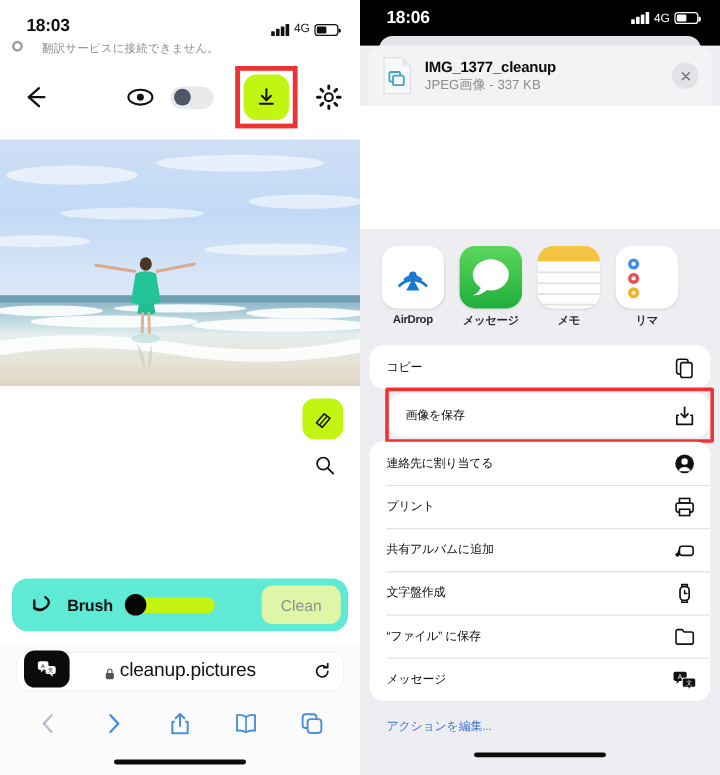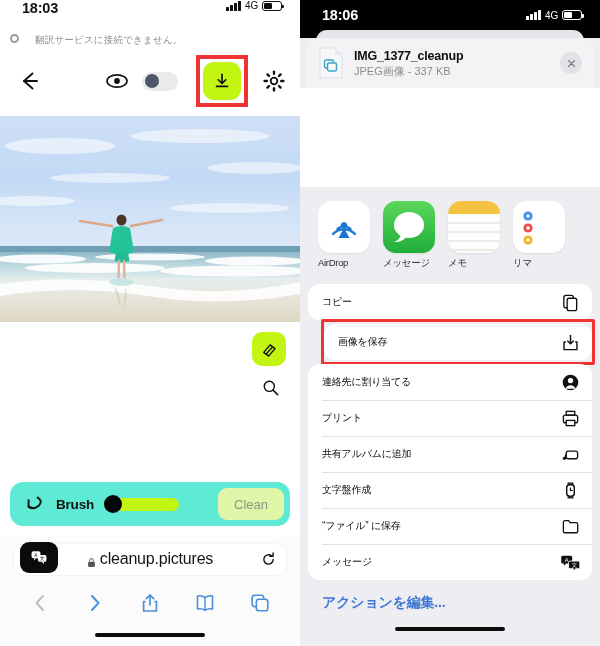--- a/index.html
+++ b/index.html
@@ -13,21 +13,21 @@
 
   
   .phone-left {
     width: 300px; height: 646px;
     background: #ffffff;
     position: relative;
     display: flex; flex-direction: column;
   }
   .statusbar {
     height: 30px; flex: 0 0 30px;
-    display: flex; align-items: flex-start; justify-content: space-between;
+    display: flex; align-items: flex-end; justify-content: space-between;
     padding: 0 18px 0 22px;
   }
   .statusbar .clock {
     font-size: 14.5px; font-weight: bold; color: #101010;
     letter-spacing: -0.2px;
   }
   .status-right { display: flex; align-items: center; gap: 4px; }
   .sig { display: flex; align-items: flex-end; gap: 1.5px; height: 10px; }
   .sig i { display: block; width: 2.6px; background: #111; border-radius: .5px; }
   .sig i:nth-child(1) { height: 4px; }
@@ -205,21 +205,21 @@
   .r-gap { flex: 1 1 auto; background: #ffffff; }
 
   .sheet {
     background: #eeeef2; flex: 0 0 auto;
     padding-bottom: 0;
   }
   .apps-row {
     display: flex; gap: 13px; padding: 14px 0 10px 18px;
     overflow: hidden;
   }
-  .app { width: 52px; flex: 0 0 auto; text-align: left; }
+  .app { width: 52px; flex: 0 0 auto; text-align: center; font-weight: bold; }
   .app-icon {
     width: 52px; height: 52px; border-radius: 13px; overflow: hidden;
     display: flex; align-items: center; justify-content: center;
     box-shadow: 0 1px 2px rgba(0,0,0,.08);
   }
   .app-label {
     font-size: 9.5px; color: #2b2b2e; margin-top: 4px;
     white-space: nowrap; overflow: hidden; letter-spacing: -.3px;
   }
 
@@ -242,21 +242,21 @@
 
   .highlight-wrap { position: relative; margin: 4px 8px 0 24px; }
   .highlight-wrap .menu-group { margin: 0; }
   .hl-frame {
     position: absolute; left: -3px; right: -3px; top: -5px; bottom: -5px;
     border: 3.5px solid #ef3232; pointer-events: none; border-radius: 2px;
   }
 
   .edit-actions {
     padding: 14px 0 0 22px;
-    font-size: 14px; color: #3f76d6; font-weight: bold; letter-spacing: -.2px;
+    font-size: 10px; color: #3f76d6; font-weight: normal; letter-spacing: -.2px;
   }
   .r-home-wrap {
     flex: 0 0 34px; height: 34px; display: flex;
     align-items: center; justify-content: center; background: #eeeef2;
   }
   .r-home-bar { width: 110px; height: 4.5px; border-radius: 3px; background: #0c0c0c; }
 </style>
 </head>
 <body>
 

